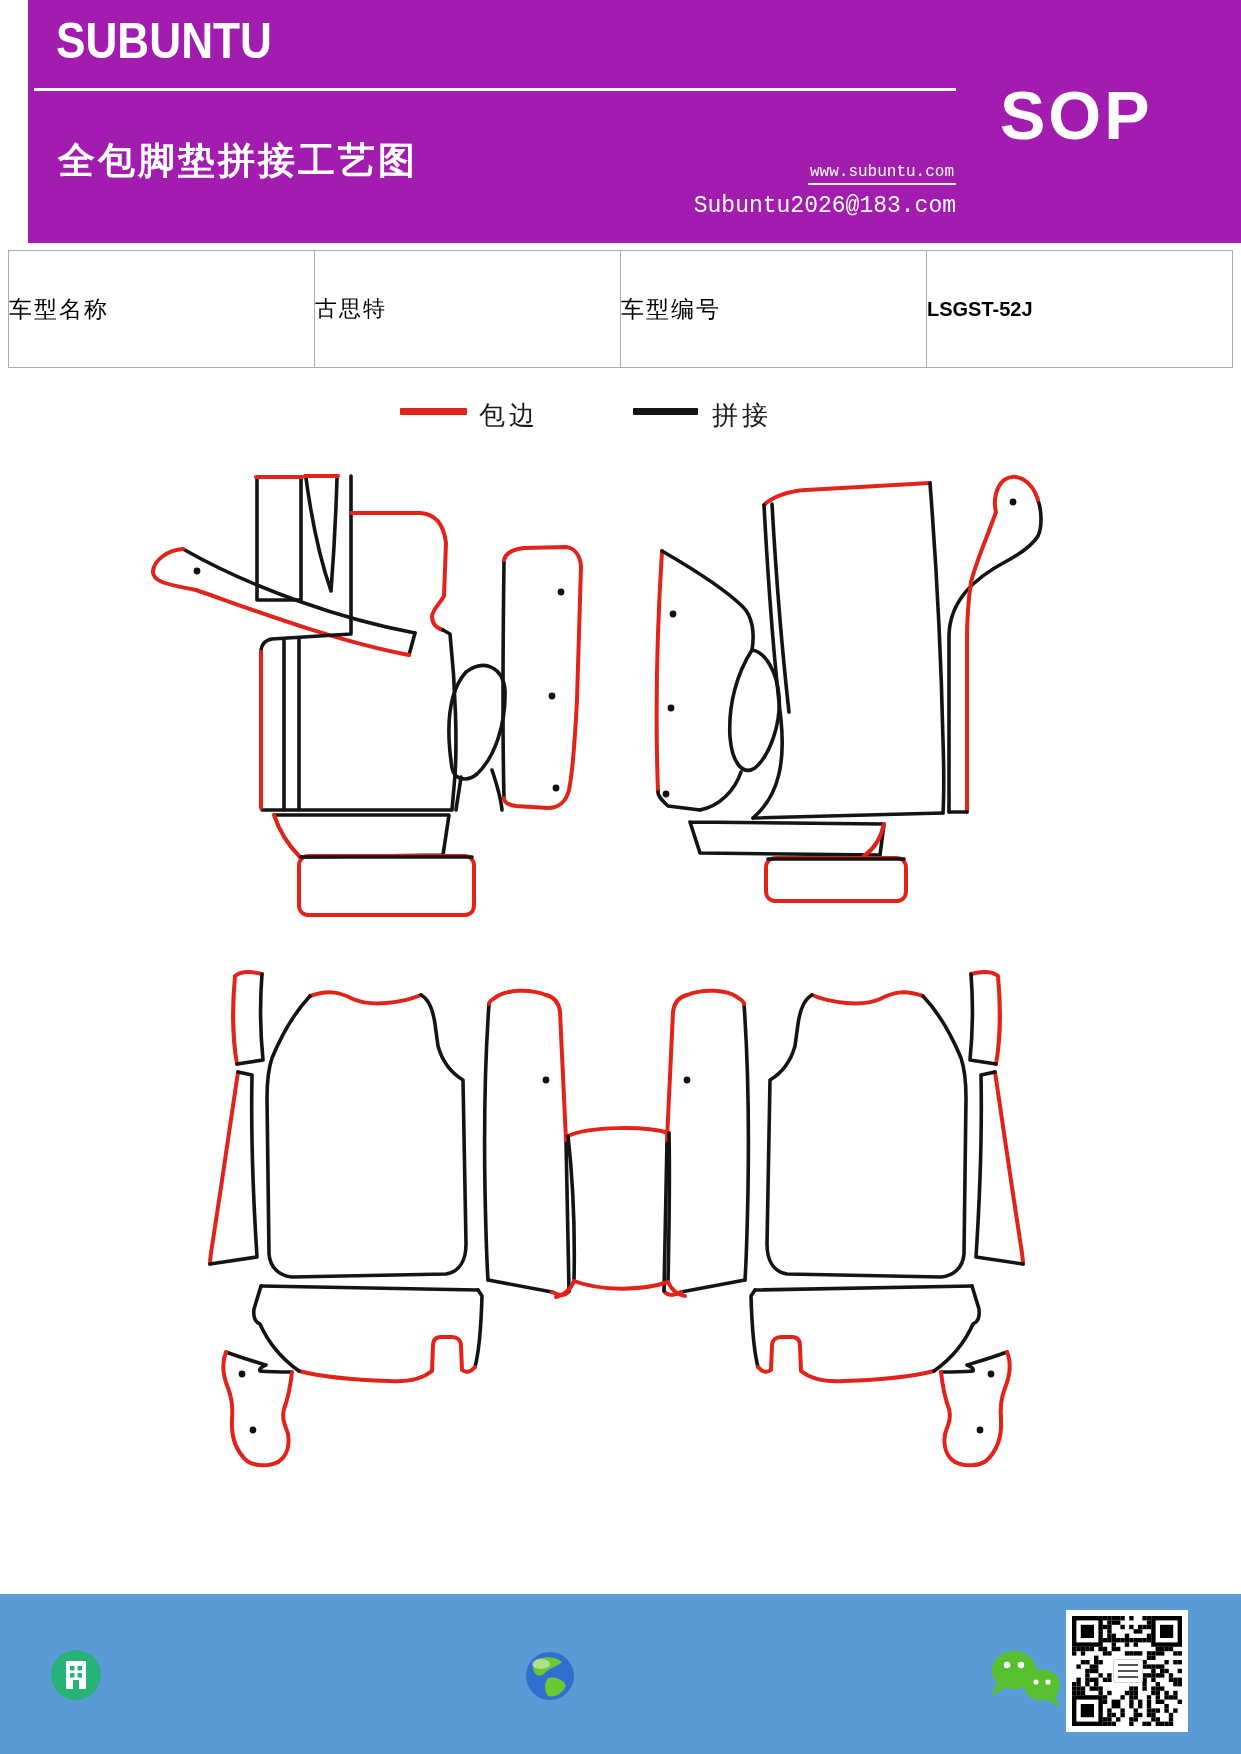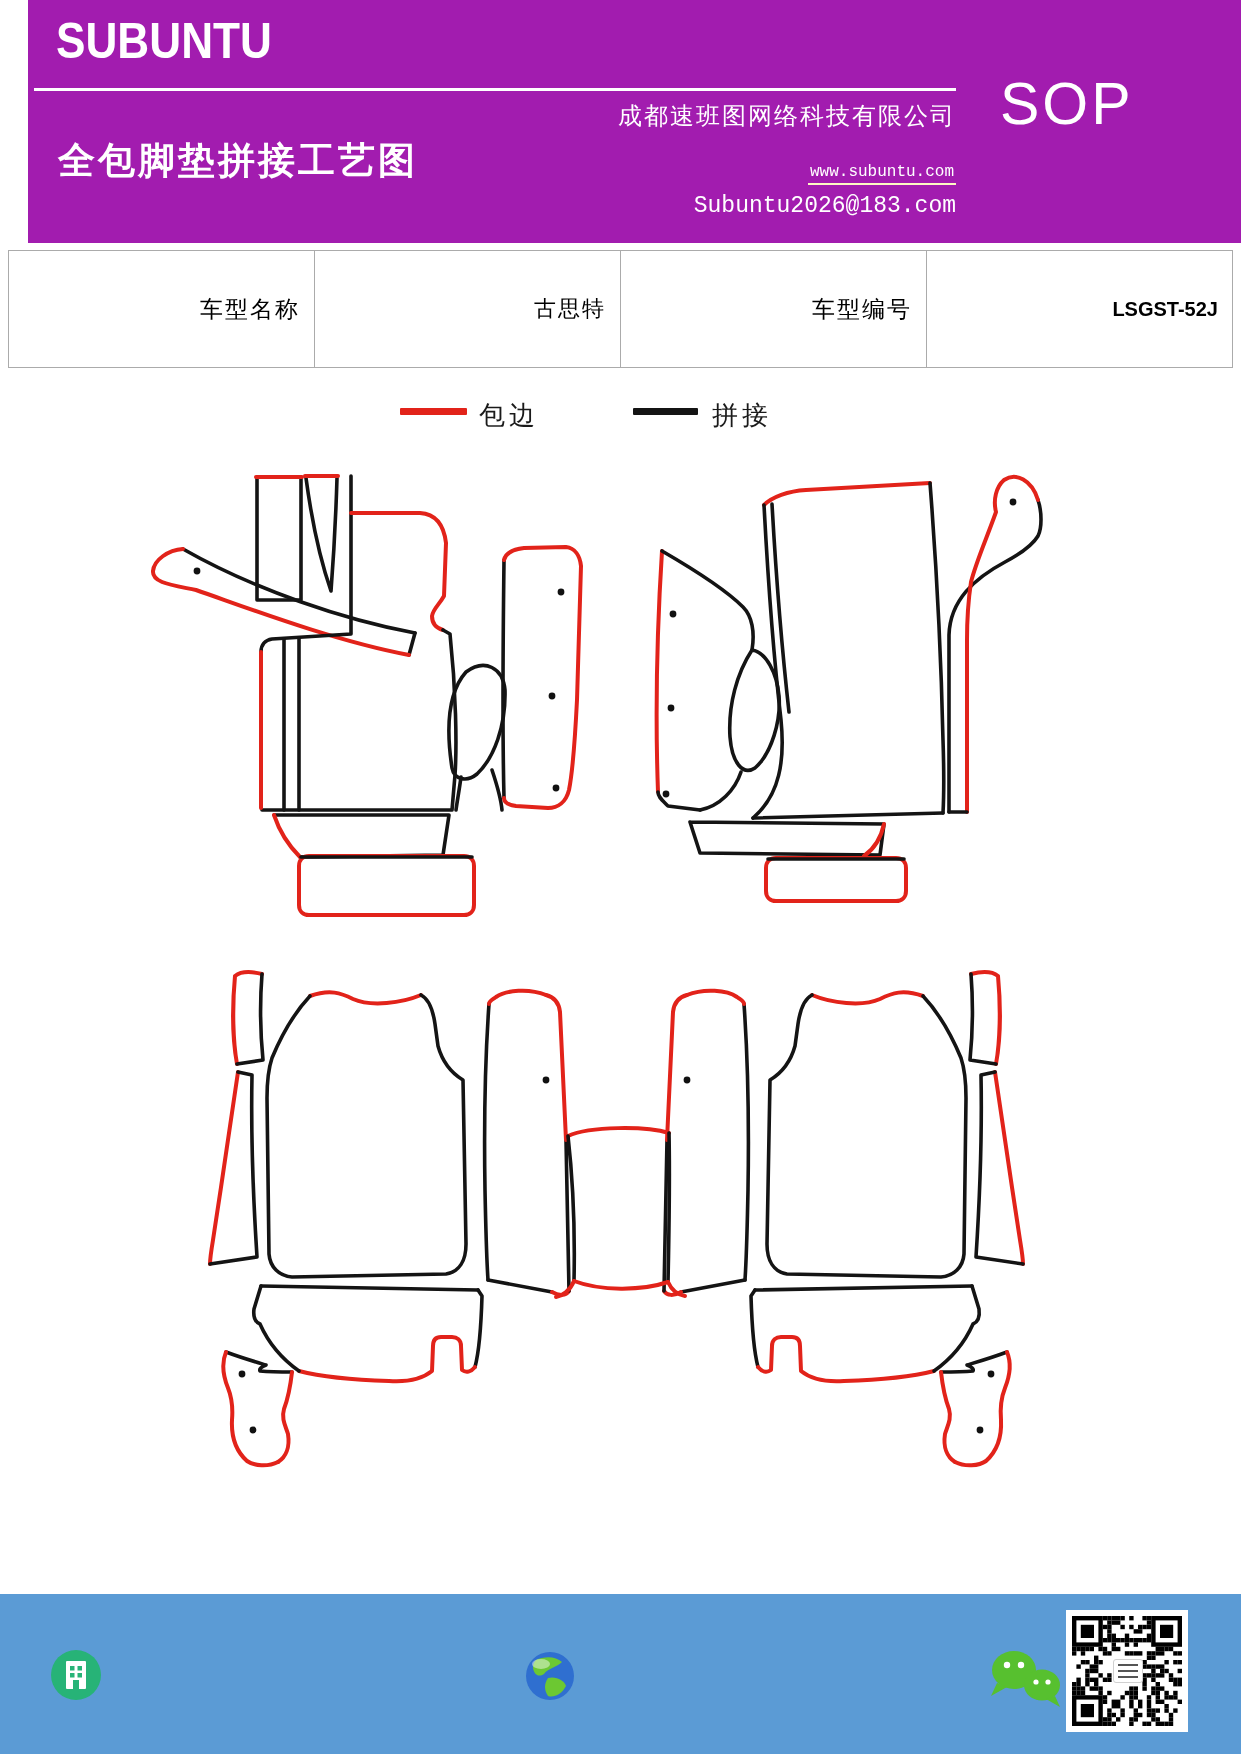--- a/index.html
+++ b/index.html
@@ -11,27 +11,27 @@
   .logo{position:absolute;left:28px;top:12px;font-family:"Liberation Sans",sans-serif;
         font-size:46px;font-weight:800;letter-spacing:0px;transform:scale(.96,1.08);transform-origin:left top;}
   .header-rule{position:absolute;left:6px;top:88px;width:922px;height:3px;background:#ffffff;}
   .page-title{position:absolute;left:30px;top:136px;font-size:37px;font-weight:700;letter-spacing:3px;
               font-family:"Liberation Sans",sans-serif;}
   .hdr-company{position:absolute;right:313px;top:100px;font-size:24px;letter-spacing:2px;
                font-family:"Liberation Serif",serif;}
   .hdr-site{position:absolute;right:313px;top:163px;font-size:16px;
             font-family:"Liberation Mono",monospace;border-bottom:2px solid #fef9c3;padding:0 2px 2px 2px;}
   .hdr-mail{position:absolute;right:313px;top:193px;font-size:23px;font-family:"Liberation Mono",monospace;}
-  .sop{position:absolute;left:972px;top:70px;font-size:59px;font-weight:400;letter-spacing:3px;
+  .sop{position:absolute;left:972px;top:76px;font-size:68px;font-weight:700;letter-spacing:3px;
        font-family:"Liberation Sans",sans-serif;}
 
   
   .info-table{position:absolute;left:8px;top:250px;width:1225px;height:118px;
               border-collapse:collapse;table-layout:fixed;}
-  .info-table td{border:1px solid #ababab;text-align:right;vertical-align:middle;height:59px;padding:14px;}
+  .info-table td{border:1px solid #ababab;text-align:left;vertical-align:middle;height:59px;padding:0;}
   .cell-label{font-family:"Liberation Serif",serif;font-size:23px;letter-spacing:2px;color:#000;}
   .cell-serif{font-family:"Liberation Serif",serif;font-size:22px;letter-spacing:2px;color:#000;}
   .cell-code{font-family:"Liberation Sans",sans-serif;font-size:20px;font-weight:700;color:#000;}
   .cell-date{font-family:"Liberation Sans",sans-serif;font-size:22px;font-weight:700;color:#000;}
 
   
   .legend-swatch{position:absolute;height:7px;border-radius:1px;}
   .legend-swatch.red{left:400px;top:408px;width:67px;background:#E2231A;}
   .legend-swatch.black{left:633px;top:408px;width:65px;background:#141414;}
   .legend-label{position:absolute;top:398px;font-size:26px;color:#1a1a1a;letter-spacing:4px;
@@ -53,21 +53,20 @@
            border:1px solid #d0d0d0;border-radius:3px;}
   .qr-logo i{display:block;height:2px;background:#555;margin:4px 4px 0 4px;}
 </style>
 </head>
 <body>
 
 <div class="header">
   <div class="logo">SUBUNTU</div>
   <div class="header-rule"></div>
   <div class="page-title">全包脚垫拼接工艺图</div>
-  <div class="hdr-company">成都速班图网络科技有限公司</div>
   <div class="hdr-site">www.subuntu.com</div>
   <div class="hdr-mail">Subuntu2026@183.com</div>
   <div class="sop">SOP</div>
 </div>
 
 <table class="info-table">
   <tbody>
       <tr>
     <td class="cell-label">车型名称</td>
     <td class="cell-serif">古思特</td>

